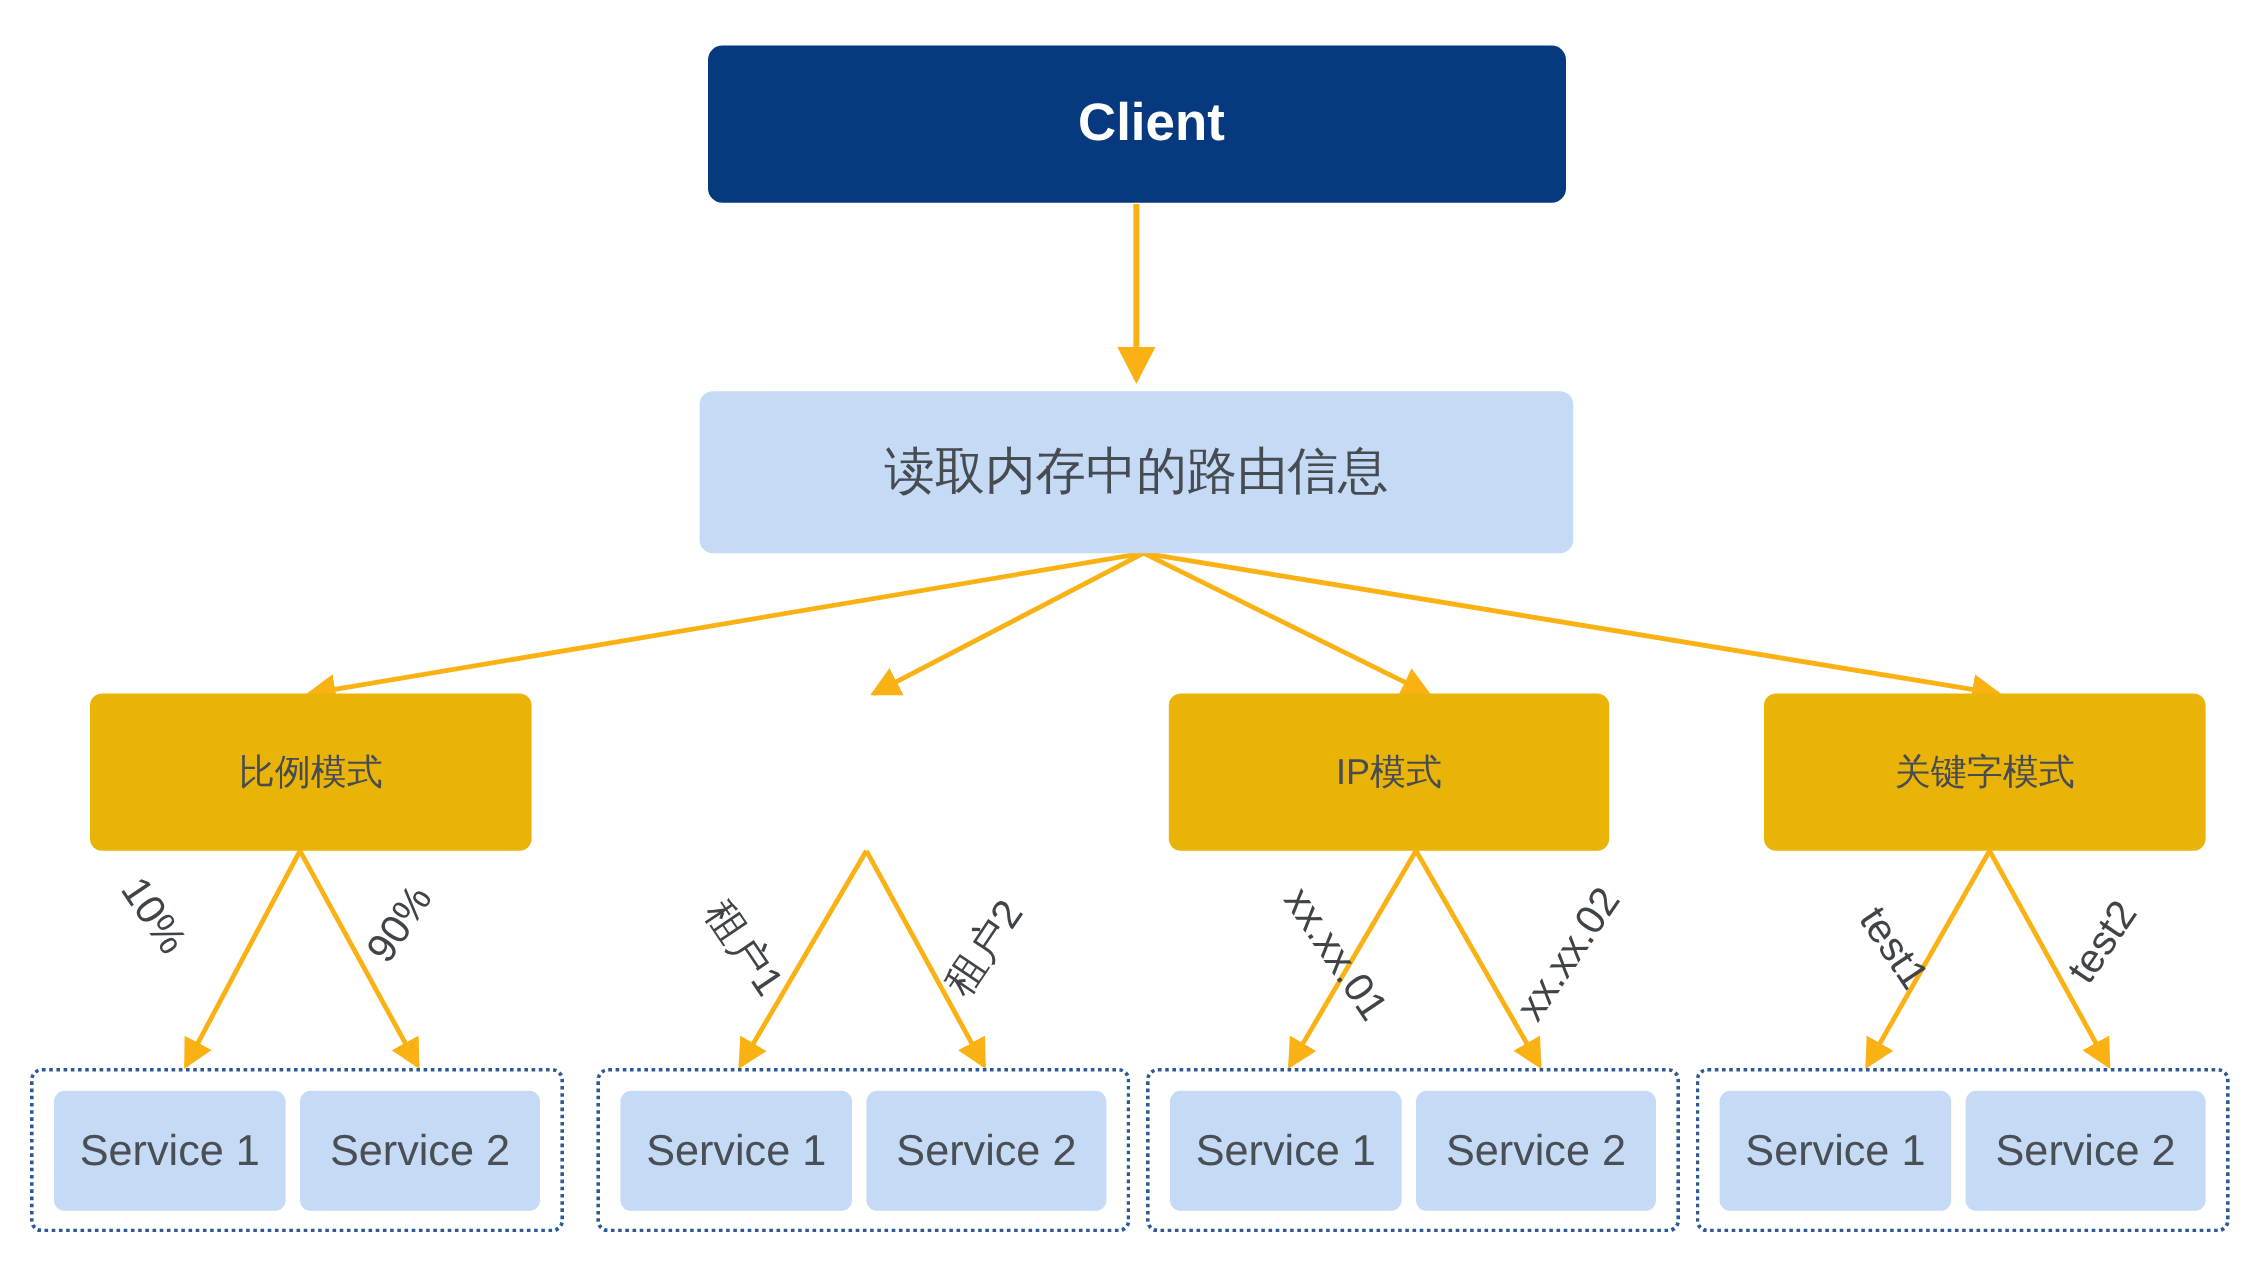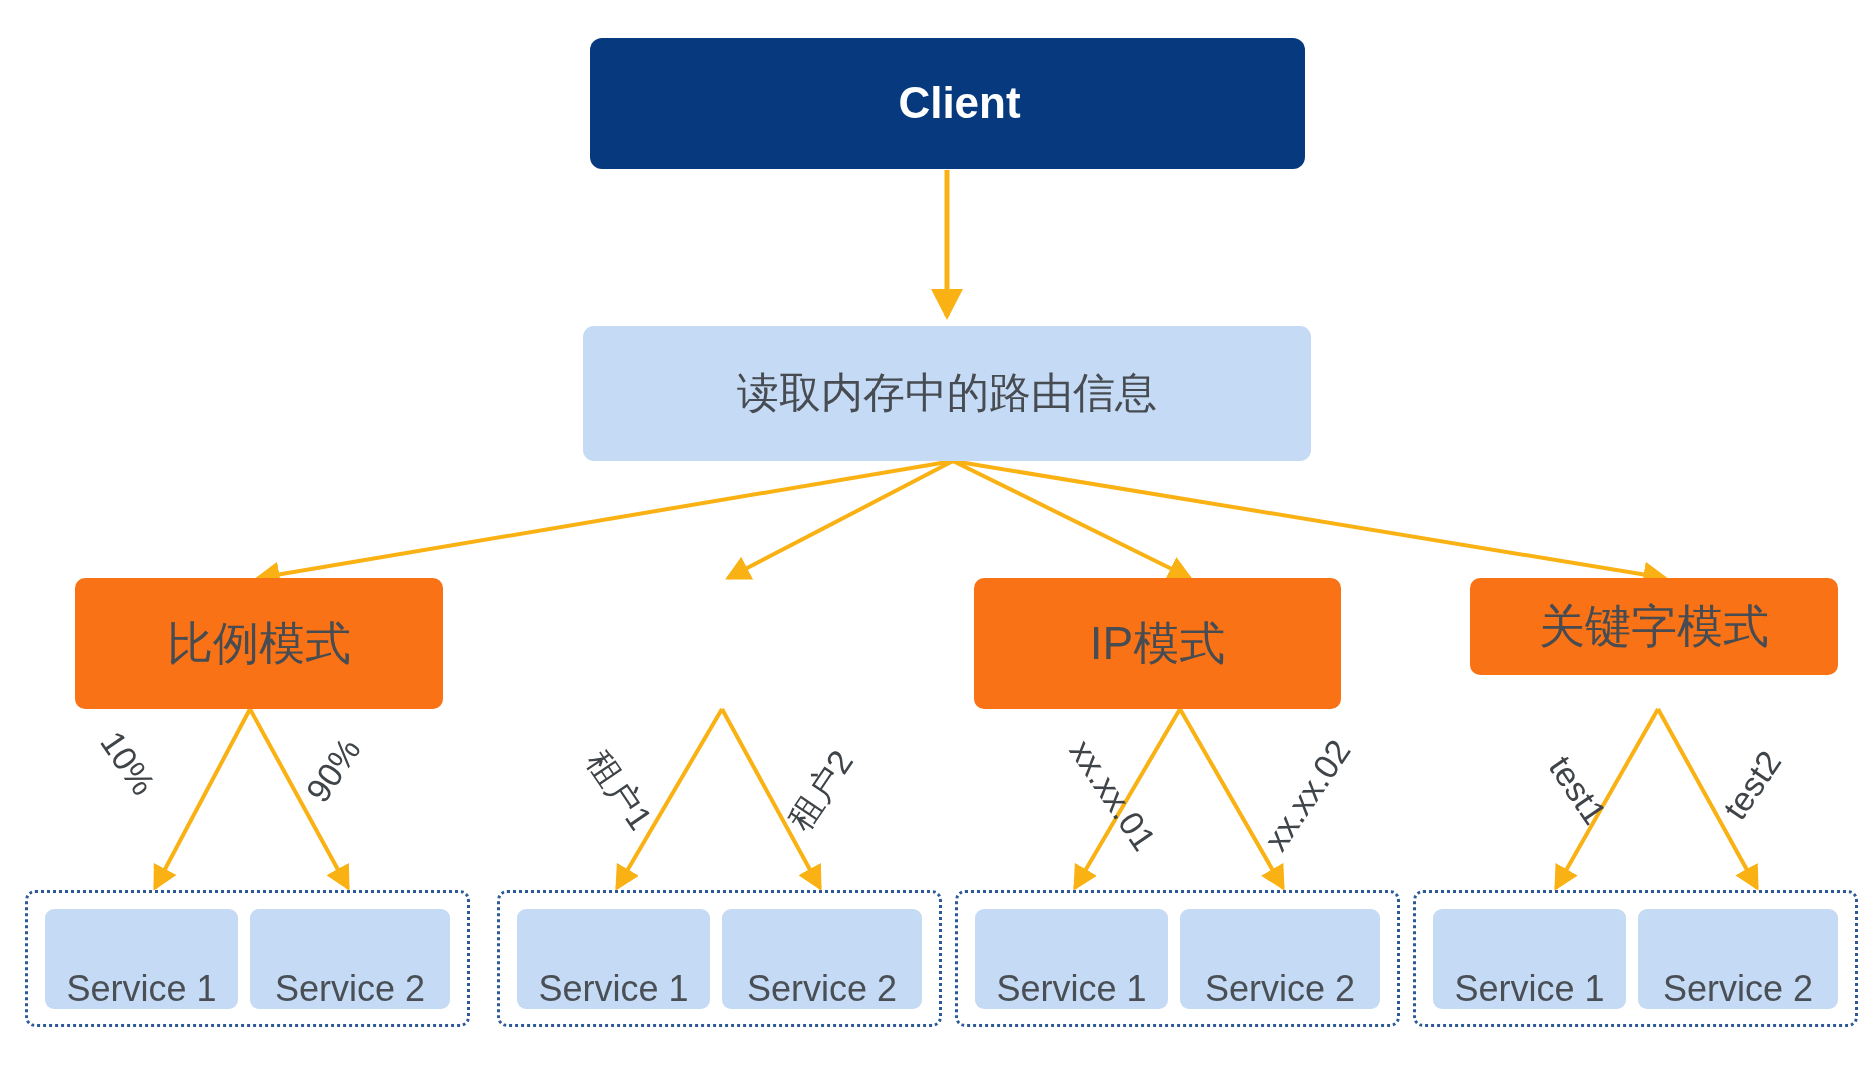--- a/index.html
+++ b/index.html
@@ -44,39 +44,38 @@
     border-radius: 12px;
   }
   .node-route {
     background: #c5daf4;
     color: #474c52;
     font-size: 42px;
     font-weight: normal;
     border-radius: 11px;
   }
   .node-mode {
-    background: #f97316;
+    background: #eab308;
     color: #474c52;
-    font-size: 46px;
+    font-size: 30px;
     font-weight: normal;
   }
   .group-box {
     position: absolute;
     box-sizing: border-box;
     border: 3px dotted #2d5a96;
     border-radius: 10px;
     background: transparent;
   }
   .node-service {
     background: #c5daf4;
     color: #4a4f55;
     font-size: 36px;
     font-weight: normal;
     border-radius: 9px;
-    align-items: flex-end;
   }
   .edge-label {
     position: absolute;
     color: #3f4449;
     font-size: 34px;
     font-weight: normal;
     white-space: nowrap;
     transform-origin: 50% 50%;
     line-height: 1;
   }
@@ -120,21 +119,21 @@
   <div class="node node-route" style="left:583px; top:326px; width:728px; height:135px;">
     <span>读取内存中的路由信息</span>
   </div>
 
   <div class="node node-mode" style="left:75px; top:578px; width:368px; height:131px;">
     <span>比例模式</span>
   </div>
   <div class="node node-mode" style="left:974px; top:578px; width:367px; height:131px;">
     <span>IP模式</span>
   </div>
-  <div class="node node-mode" style="left:1470px; top:578px; width:368px; height:97px;">
+  <div class="node node-mode" style="left:1470px; top:578px; width:368px; height:131px;">
     <span>关键字模式</span>
   </div>
 
   <div class="edge-label" style="left:128px; top:763px; transform:translate(-50%,-50%) rotate(56deg);">10%</div>
   <div class="edge-label" style="left:333px; top:770px; transform:translate(-50%,-50%) rotate(-56deg);">90%</div>
 
   <div class="edge-label" style="left:620px; top:790px; transform:translate(-50%,-50%) rotate(56deg);">租户1</div>
   <div class="edge-label" style="left:820px; top:790px; transform:translate(-50%,-50%) rotate(-56deg);">租户2</div>
 
   <div class="edge-label" style="left:1113px; top:795px; transform:translate(-50%,-50%) rotate(56deg);">xx.xx.01</div>

